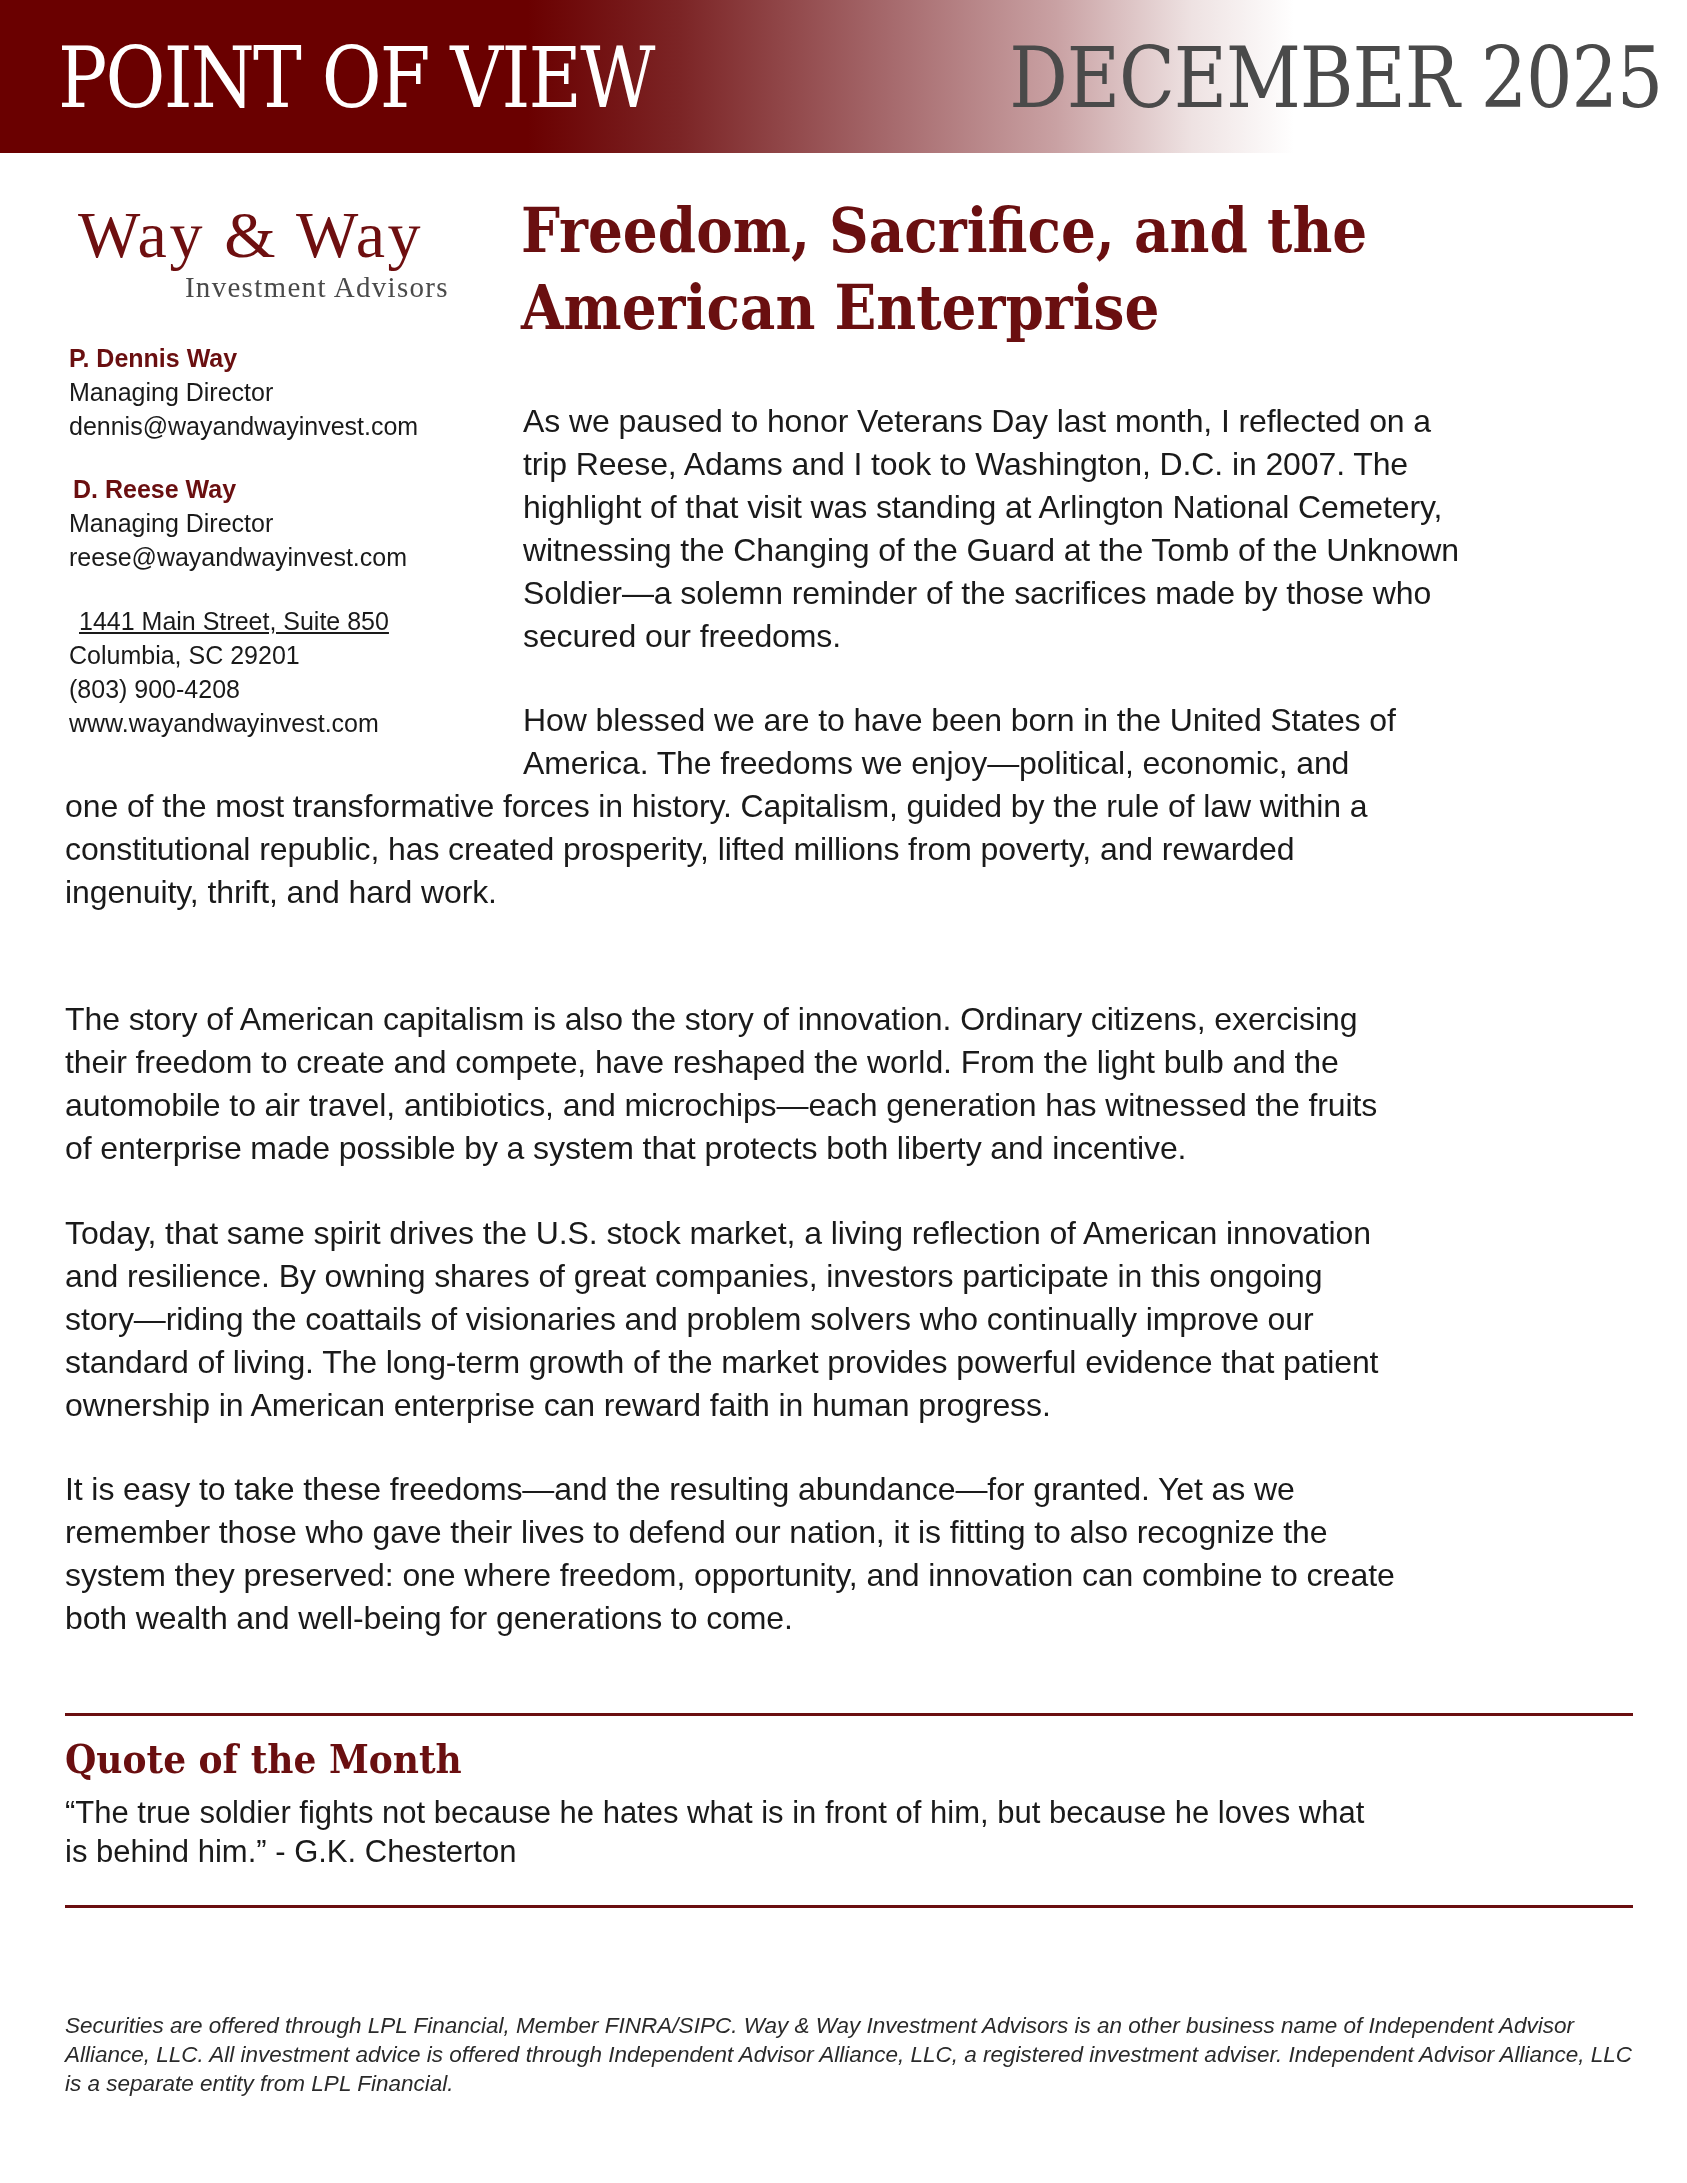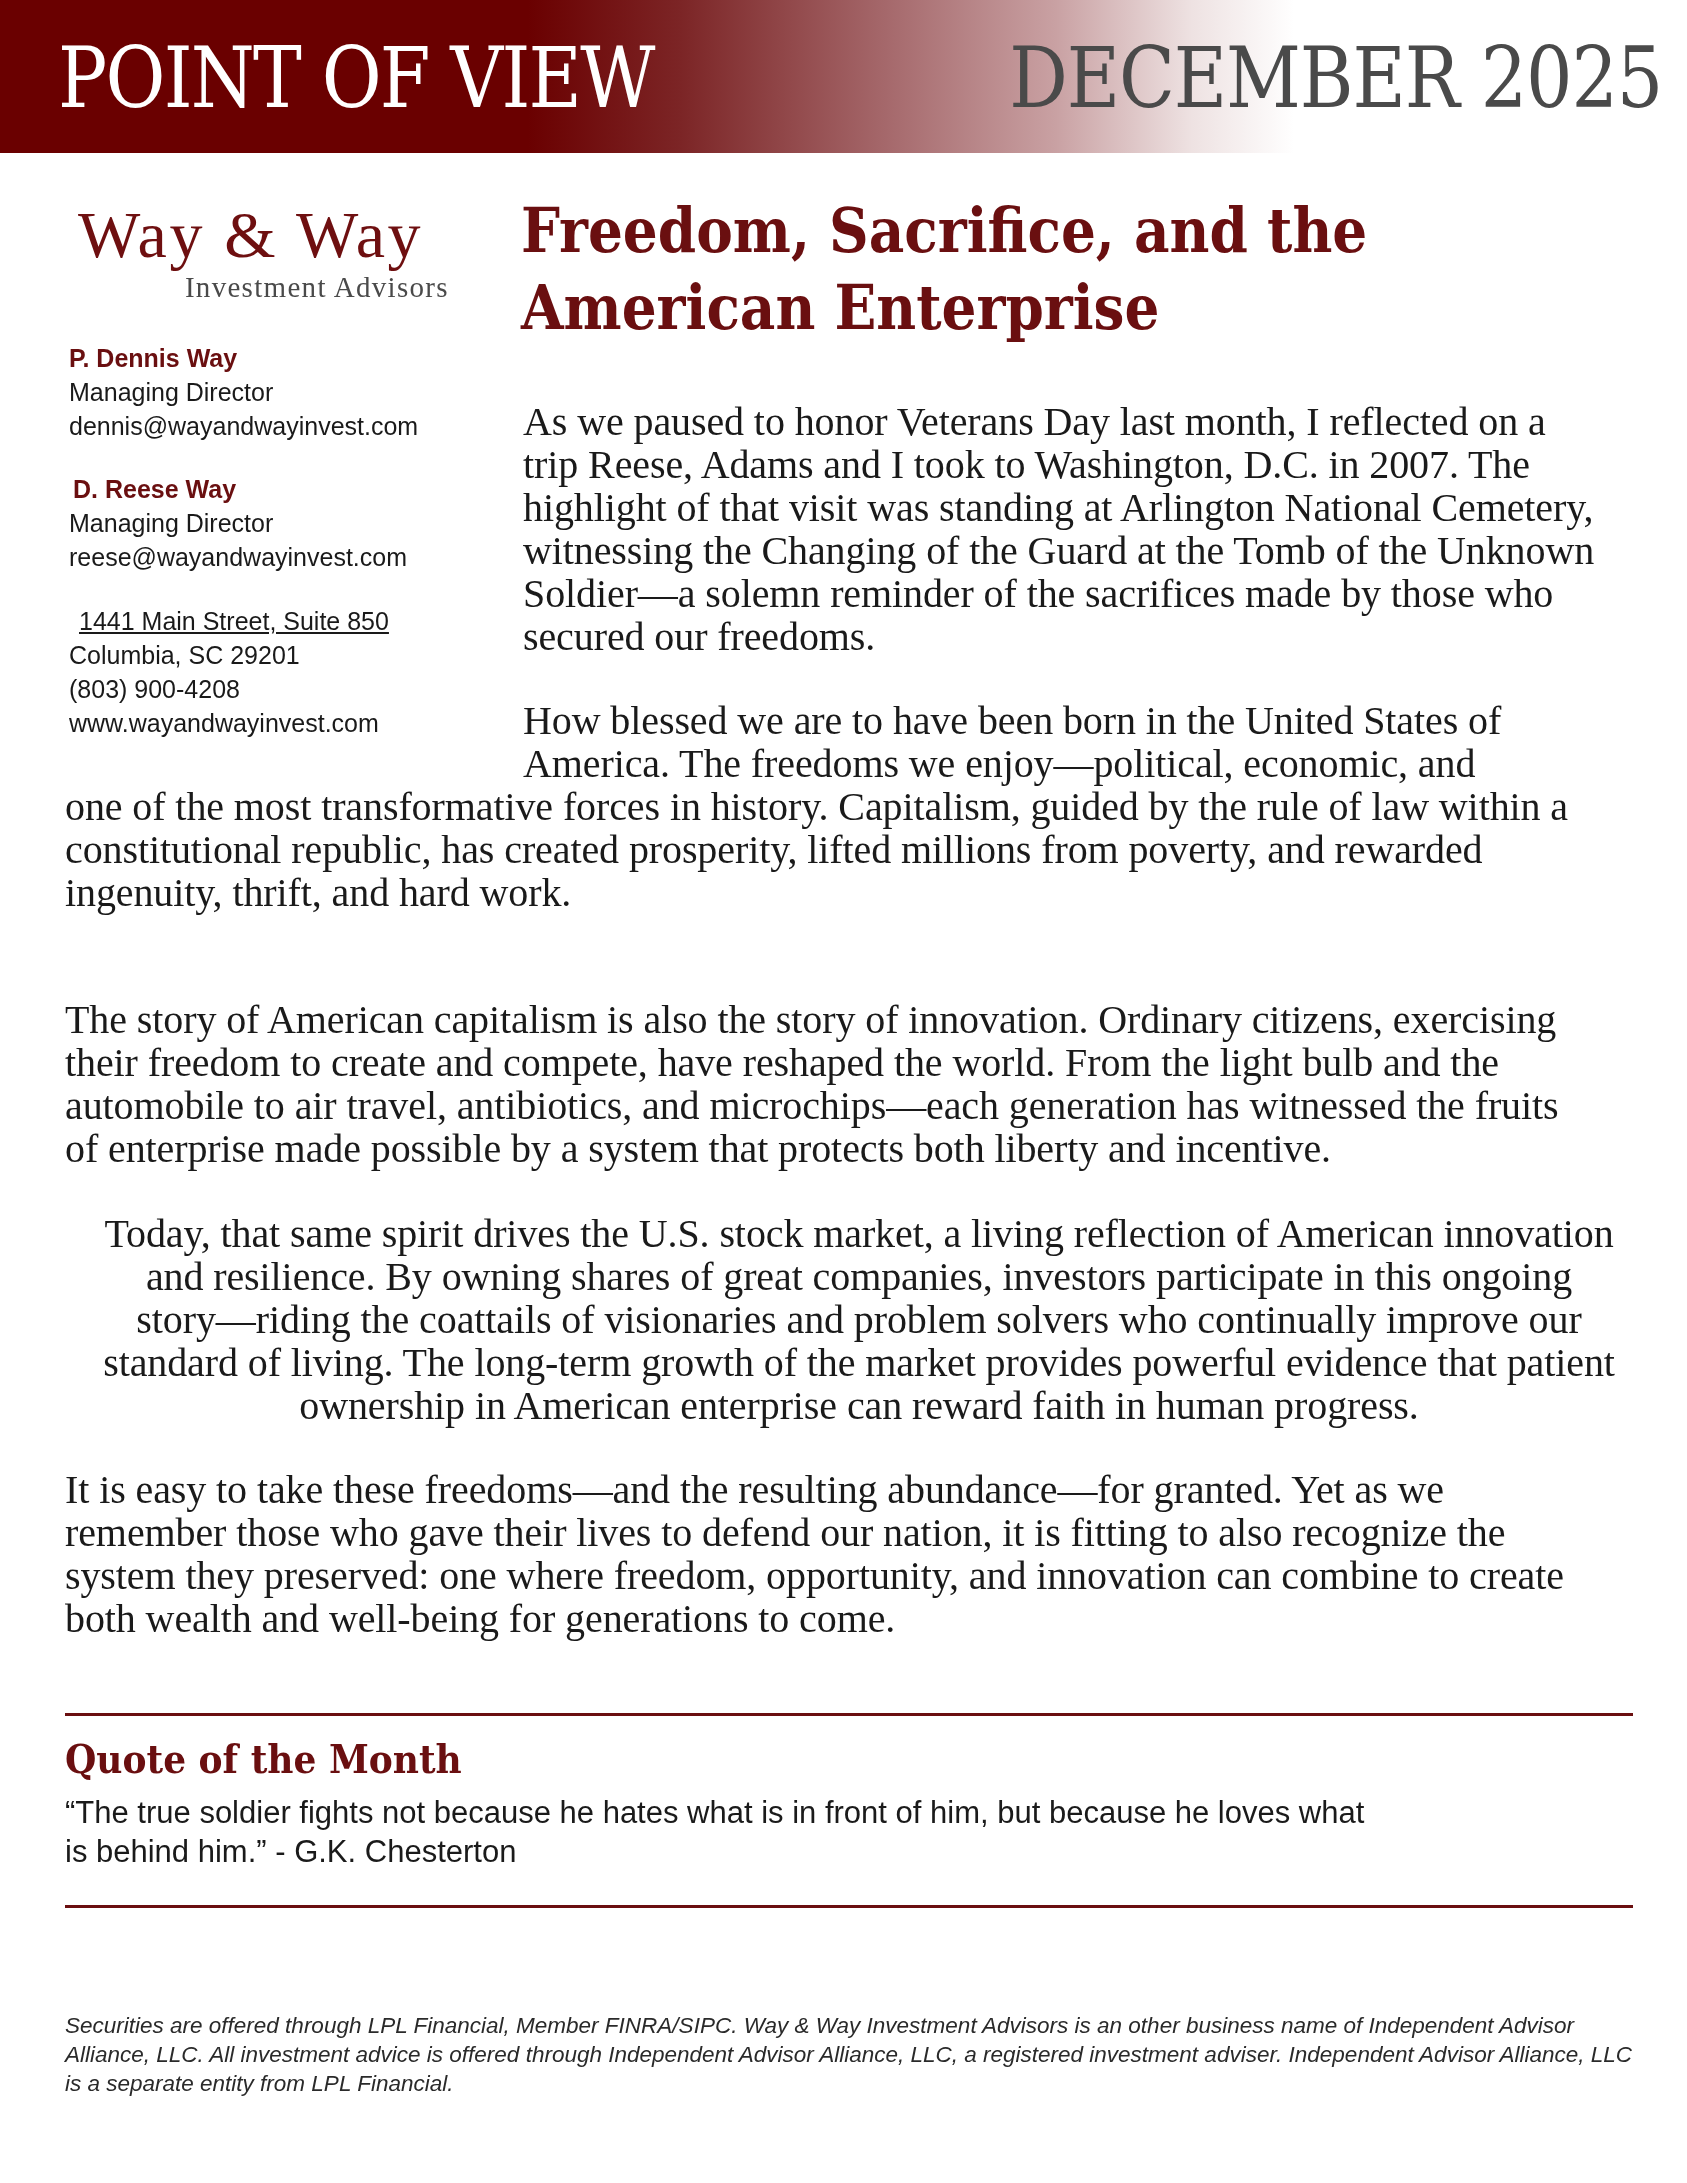--- a/index.html
+++ b/index.html
@@ -96,41 +96,41 @@
     font-family: "DejaVu Serif", serif;
     font-weight: bold;
     font-size: 61px;
     line-height: 77px;
     color: #6a0f10;
     transform: scaleX(0.9);
     transform-origin: left top;
   }
 
   .body-text {
-    font-family: Liberation Serif, serif;
-    font-size: 40px;
+    font-family: Liberation Sans, sans-serif;
+    font-size: 32px;
     line-height: 43px;
     color: #1a1a1a;
     letter-spacing: -0.1px;
   }
   .para-intro {
     position: absolute;
     left: 523px; top: 400px;
     width: 1125px;
   }
   .line { display: block; white-space: nowrap; }
   .para-full {
     position: absolute;
     left: 65px;
     width: 1588px;
   }
   .para-2a { left: 523px; top: 699px; }
   .para-2b { top: 785px; }
   .para-3 { top: 998px; }
-  .para-4 { top: 1212px; text-align: center; }
+  .para-4 { top: 1212px; }
   .para-5 { top: 1468px; }
 
   .rule {
     position: absolute;
     left: 65px;
     width: 1568px;
     height: 3.3px;
     background: #6a0f10;
   }
   .rule-top { top: 1713px; }

